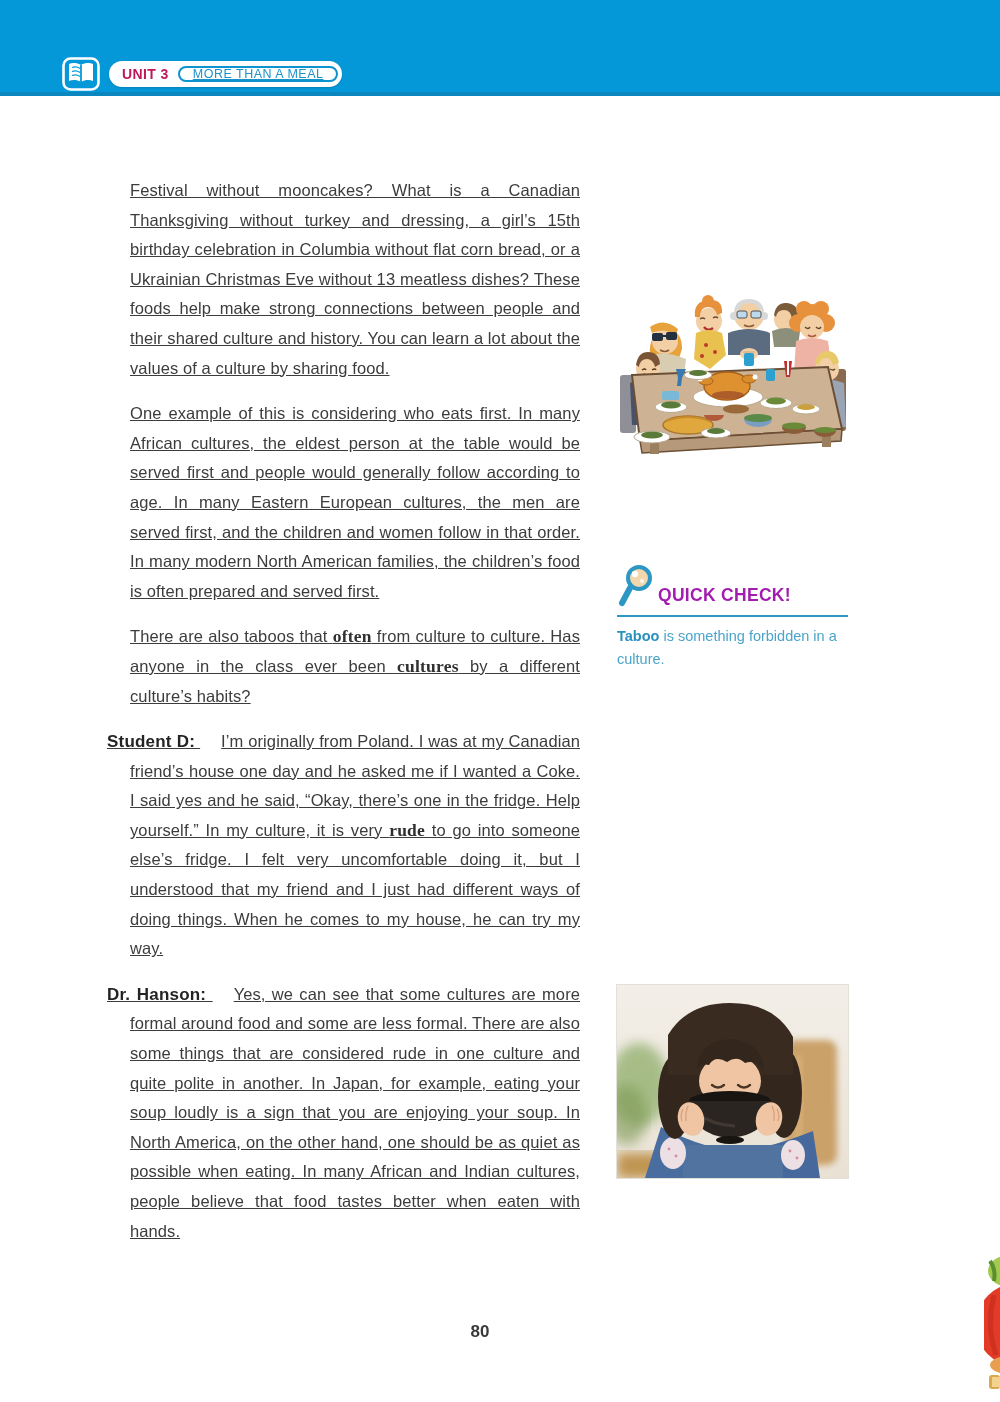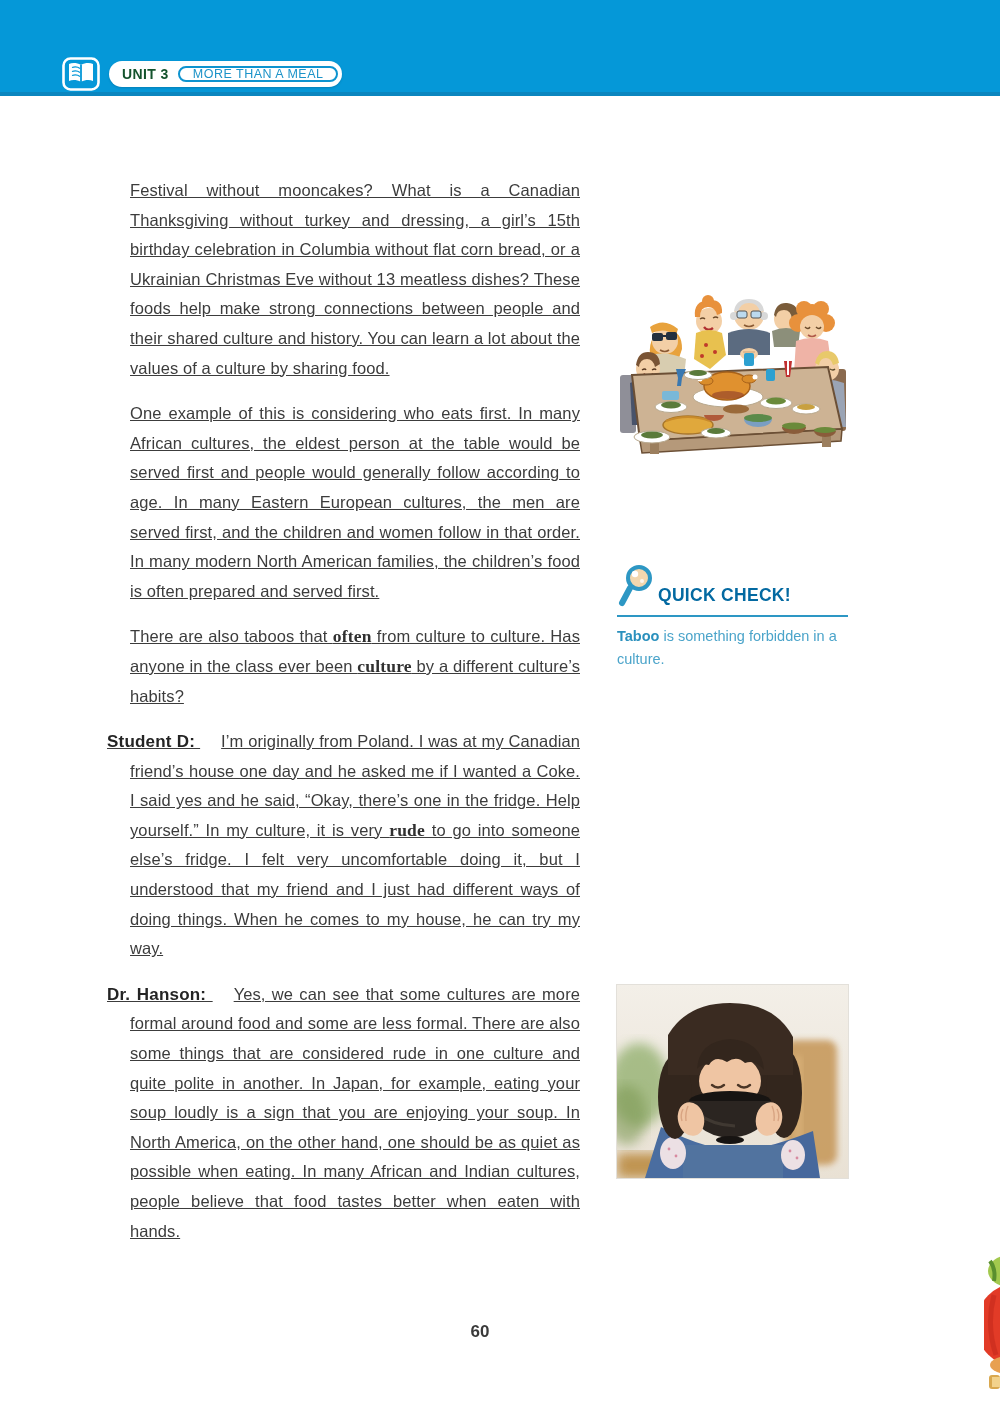--- a/index.html
+++ b/index.html
@@ -7,39 +7,39 @@
   body { width:1000px; height:1402px; position:relative; overflow:hidden;
          font-family:"Liberation Sans", sans-serif; color:#3c3c3c; }
 
   
   .topbar { position:absolute; left:0; top:0; width:1000px; height:96px;
             background:#0598d8; border-bottom:4px solid #0b86bf; }
   .badge-row { position:absolute; left:62px; top:57px; display:flex; align-items:center; gap:9px; }
   .book-icon { width:38px; height:34px; display:block; }
   .unit-pill { background:#ffffff; border-radius:14px; height:26px; display:flex;
                align-items:center; gap:9px; padding:0 4px 0 13px; box-shadow:0 1px 2px rgba(0,60,90,.25); }
-  .unit-label { color:#14532d; font-weight:bold; font-size:14px; letter-spacing:.4px; white-space:nowrap; }
+  .unit-label { color:#be185d; font-weight:bold; font-size:14px; letter-spacing:.4px; white-space:nowrap; }
   .title-pill { border:2.5px solid #0d93cf; border-radius:12px; height:16px; display:flex;
                 align-items:center; padding:0 13px; color:#1c93c8; font-size:12.5px;
-                letter-spacing:.5px; white-space:nowrap; font-weight:500; }
+                letter-spacing:.5px; white-space:nowrap; font-weight:500;text-decoration:underline; }
 
   
   .article { position:absolute; left:107px; top:176px; width:473px; }
   .para { font-size:16.5px; line-height:29.6px; text-align:justify; color:#3c3c3c;
           padding-left:23px; margin-bottom:16px; letter-spacing:.1px;text-decoration:underline; }
   .para.speaker-para { text-indent:-23px; }
   .speaker { font-weight:bold; color:#242424; font-size:17px; letter-spacing:.2px; padding-right:21px; }
   .kw { font-family:"Liberation Serif", serif; font-weight:bold; font-size:17.5px; letter-spacing:.2px; color:#303030; }
 
   
   .illustration { position:absolute; left:616px; top:257px; width:233px; height:199px; }
   .quickcheck { position:absolute; left:617px; top:563px; width:231px; }
   .qc-head { display:flex; align-items:flex-end; }
   .qc-icon { width:40px; height:46px; flex:0 0 auto; margin-right:1px; }
-  .qc-title { color:#0369a1; font-weight:bold; font-size:17.5px; letter-spacing:.3px; padding-bottom:3px; }
+  .qc-title { color:#a21caf; font-weight:bold; font-size:17.5px; letter-spacing:.3px; padding-bottom:3px; }
   .qc-rule { border:none; border-top:2px solid #2d97c4; margin:6px 0 8px 0; }
   .qc-note { font-size:14.5px; line-height:22.5px; color:#4ba4ca; }
   .qc-term { font-weight:bold; color:#2a90bd; }
 
   .photo { position:absolute; left:617px; top:985px; width:231px; height:193px;
            outline:1px solid #e3e0da; }
 
   
   .page-num { position:absolute; left:455px; top:1322px; width:50px; text-align:center;
               font-weight:bold; font-size:17px; color:#3a3a3a; }
@@ -60,21 +60,21 @@
     <div class="unit-pill">
       <span class="unit-label">UNIT 3</span>
       <span class="title-pill">MORE THAN A MEAL</span>
     </div>
   </div>
 </div>
 
 <div class="article">
     <p class="para"><span>Festival without mooncakes? What is a Canadian Thanksgiving without turkey and dressing, a girl’s 15th birthday celebration in Columbia without flat corn bread, or a Ukrainian Christmas Eve without 13 meatless dishes? These foods help make strong connections between people and their shared culture and history. You can learn a lot about the values of a culture by sharing food.</span></p>
     <p class="para"><span>One example of this is considering who eats first. In many African cultures, the eldest person at the table would be served first and people would generally follow according to age. In many Eastern European cultures, the men are served first, and the children and women follow in that order. In many modern North American families, the children’s food is often prepared and served first.</span></p>
-    <p class="para"><span>There are also taboos that </span><span class="kw">often</span><span> from culture to culture. Has anyone in the class ever been </span><span class="kw">culture</span><span> by a different culture’s habits?</span></p>
+    <p class="para"><span>There are also taboos that </span><span class="kw">often</span><span> from culture to culture. Has anyone in the class ever been </span><span class="kw">cultures</span><span> by a different culture’s habits?</span></p>
     <p class="para speaker-para"><span class="speaker">Student D: </span><span>I’m originally from Poland. I was at my Canadian friend’s house one day and he asked me if I wanted a Coke. I said yes and he said, “Okay, there’s one in the fridge. Help yourself.” In my culture, it is very </span><span class="kw">rude</span><span> to go into someone else’s fridge. I felt very uncomfortable doing it, but I understood that my friend and I just had different ways of doing things. When he comes to my house, he can try my way.</span></p>
     <p class="para speaker-para"><span class="speaker">Dr. Hanson: </span><span>Yes, we can see that some cultures are more formal around food and some are less formal. There are also some things that are considered rude in one culture and quite polite in another. In Japan, for example, eating your soup loudly is a sign that you are enjoying your soup. In North America, on the other hand, one should be as quiet as possible when eating. In many African and Indian cultures, people believe that food tastes better when eaten with hands.</span></p>
   </div>
 
 <svg class="illustration" viewBox="0 0 233 199" role="img" aria-label="Cartoon family saying grace around a Thanksgiving dinner table with turkey and many dishes">
 
   <rect x="4" y="118" width="16" height="58" rx="3" fill="#8f8f98"></rect>
   <rect x="215" y="112" width="15" height="62" rx="3" fill="#8a6a4e"></rect>
 
   <path d="M34 98 q-2 -22 16 -24 q16 -2 16 18 l-4 12 z" fill="#e8a23c"></path>
@@ -239,21 +239,21 @@
   <path d="M72 116 Q74 150 113 153 Q152 150 154 116 Z" fill="#2b2521"></path>
   <path d="M80 128 Q95 140 118 141" stroke="#4a423a" stroke-width="3" fill="none" opacity=".7"></path>
   <ellipse cx="113" cy="155" rx="14" ry="4" fill="#171412"></ellipse>
 
   <ellipse cx="74" cy="134" rx="13" ry="17" fill="#efc5a3" transform="rotate(-14 74 134)"></ellipse>
   <path d="M66 124 q-3 6 -1 12 M71 121 q-3 7 -2 15" stroke="#d8a482" stroke-width="1.4" fill="none"></path>
   <ellipse cx="152" cy="134" rx="13" ry="17" fill="#efc5a3" transform="rotate(14 152 134)"></ellipse>
   <path d="M160 124 q3 6 1 12 M155 121 q3 7 2 15" stroke="#d8a482" stroke-width="1.4" fill="none"></path>
 </svg>
 
-<div class="page-num">60</div>
+<div class="page-num">80</div>
 
 <div class="edge-art">
   <svg width="16" height="143" viewBox="0 0 16 143">
     <ellipse cx="26" cy="18" rx="22" ry="16" fill="#a3c94e"></ellipse>
     <path d="M6 8 q6 8 4 20" stroke="#5a8f2e" stroke-width="4" fill="none"></path>
     <circle cx="34" cy="72" r="42" fill="#e23b27"></circle>
     <path d="M10 42 q-8 30 2 60" stroke="#c52a1c" stroke-width="5" fill="none" opacity=".6"></path>
     <ellipse cx="30" cy="112" rx="24" ry="10" fill="#e8a050"></ellipse>
     <rect x="5" y="122" width="11" height="14" rx="3" fill="#d9a84f"></rect>
     <rect x="8" y="124" width="8" height="10" fill="#f2d28c"></rect>

